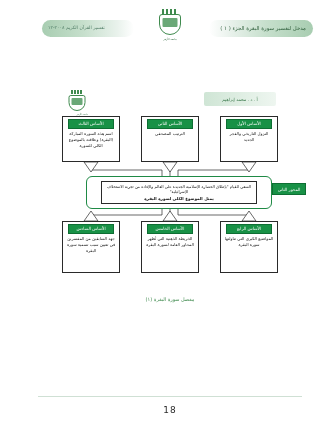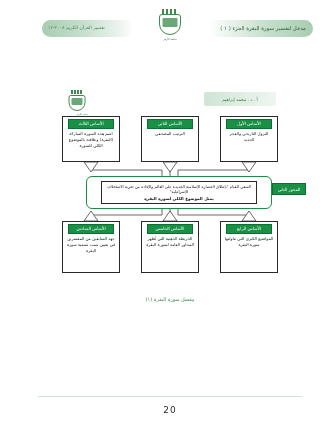--- a/index.html
+++ b/index.html
@@ -384,16 +384,16 @@
       <div class="node-label">الأساس السادس</div>
       <div class="node-body">جهد السابقين من المفسرين في تعيين سبب تسمية سورة البقرة</div>
     </div>
 
   </div>
 
   <div class="caption">مفصل سورة البقرة (١)</div>
 
   <div class="footer">
     <div class="footer-rule"></div>
-    <div class="page-number">20</div>
+    <div class="page-number">18</div>
   </div>
 
 </div>
 
 </body></html>

